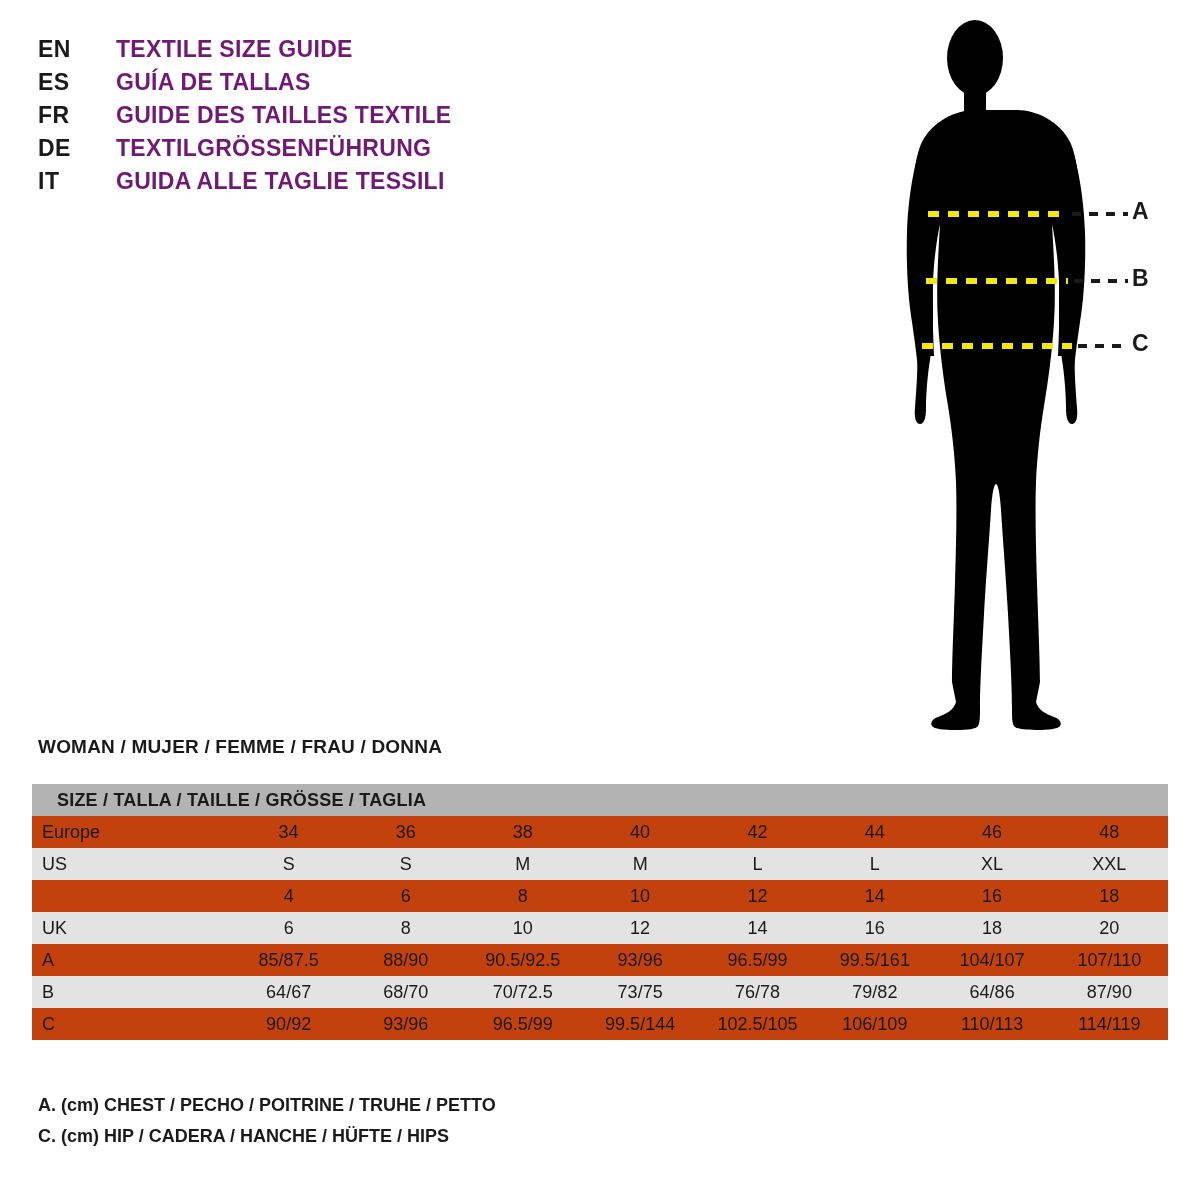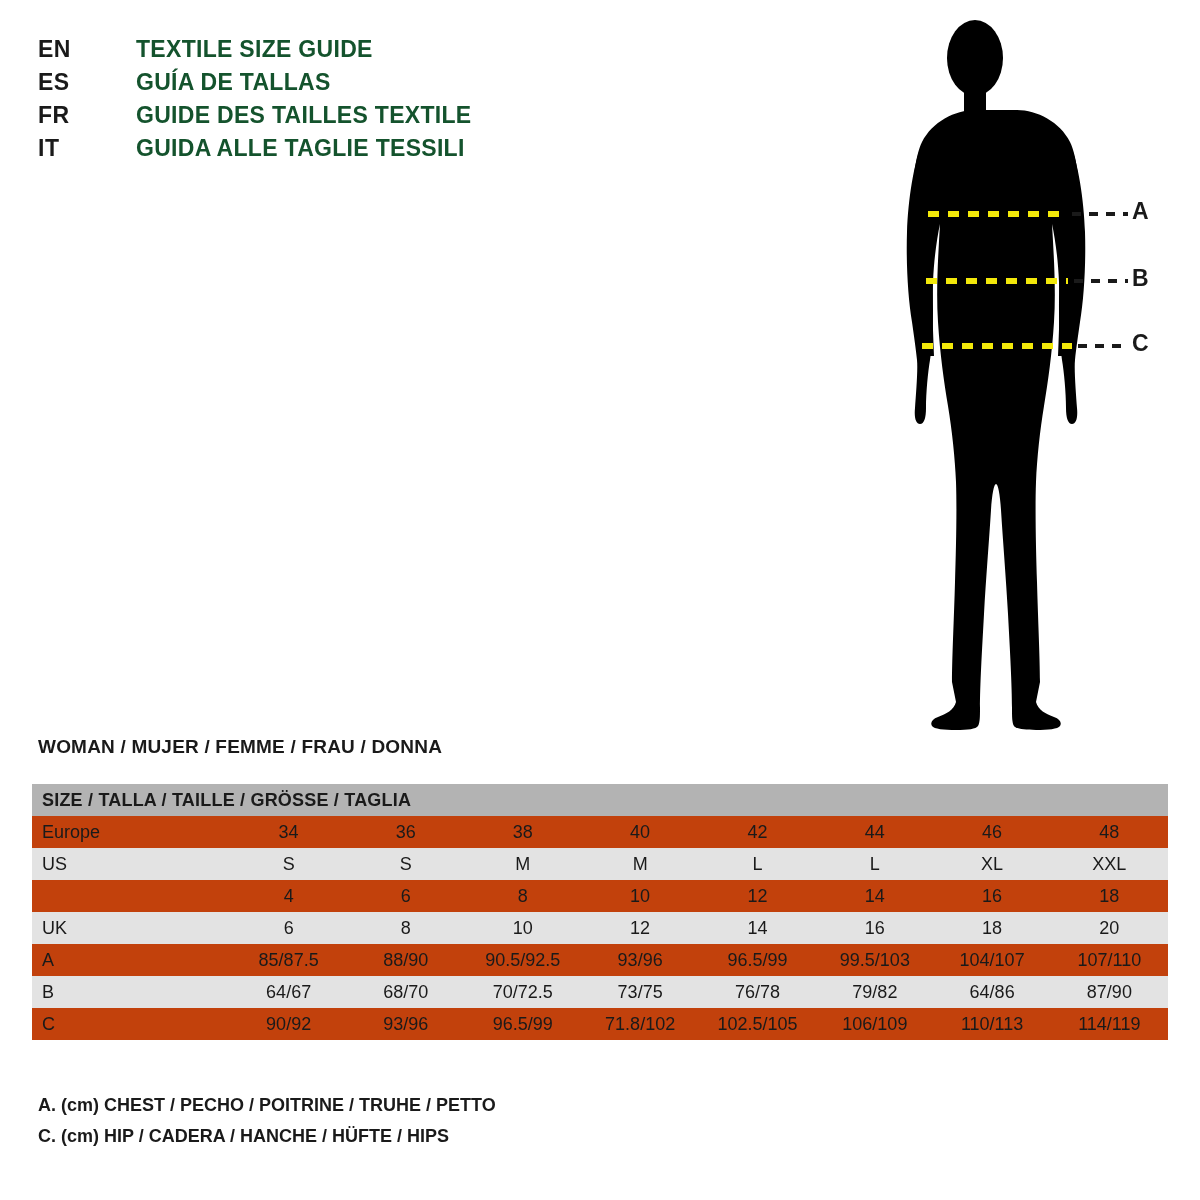--- a/index.html
+++ b/index.html
@@ -32,23 +32,22 @@
     width: 78px;
     font-size: 23px;
     font-weight: bold;
     letter-spacing: 0.5px;
     color: #1a1a1a;
   }
   .lang-title {
     font-size: 23px;
     font-weight: bold;
     letter-spacing: 0.3px;
-    color: #14532d;
+    color: #701a75;
     white-space: nowrap;
-    margin-left: 20px;
   }
 
   
   .figure-area {
     position: absolute;
     left: 860px;
     top: 10px;
     width: 330px;
     height: 740px;
   }
@@ -90,21 +89,21 @@
   .size-table td, .size-table th {
     padding: 0;
     height: 32px;
     text-align: center;
     font-weight: normal;
     color: #1a1a1a;
     vertical-align: middle;
   }
   .size-table th.head-cell {
     text-align: left;
-    padding-left: 10px;
+    padding-left: 25px;
     font-weight: bold;
     font-size: 18px;
     letter-spacing: 0.2px;
   }
   .row-head {
     background: #b3b3b3;
   }
   .row-alt-light { background: #c2410c; }
   .row-alt-dark  { background: #e3e3e3; }
   .label-cell {
@@ -137,20 +136,24 @@
     <span class="lang-code">EN</span>
     <span class="lang-title">TEXTILE SIZE GUIDE</span>
   </div>
   <div class="lang-row">
     <span class="lang-code">ES</span>
     <span class="lang-title">GUÍA DE TALLAS</span>
   </div>
   <div class="lang-row">
     <span class="lang-code">FR</span>
     <span class="lang-title">GUIDE DES TAILLES TEXTILE</span>
+  </div>
+  <div class="lang-row">
+    <span class="lang-code">DE</span>
+    <span class="lang-title">TEXTILGRÖSSENFÜHRUNG</span>
   </div>
   <div class="lang-row">
     <span class="lang-code">IT</span>
     <span class="lang-title">GUIDA ALLE TAGLIE TESSILI</span>
   </div>
 </div>
 
 <div class="figure-area">
   <svg class="figure-svg" width="330" height="740" viewBox="0 0 330 740">
 
@@ -284,21 +287,21 @@
       <td class="val-cell">20</td>
     </tr>
 
     <tr class="row-alt-light">
       <td class="label-cell">A</td>
       <td class="val-cell">85/87.5</td>
       <td class="val-cell">88/90</td>
       <td class="val-cell">90.5/92.5</td>
       <td class="val-cell">93/96</td>
       <td class="val-cell">96.5/99</td>
-      <td class="val-cell">99.5/103</td>
+      <td class="val-cell">99.5/161</td>
       <td class="val-cell">104/107</td>
       <td class="val-cell">107/110</td>
     </tr>
 
     <tr class="row-alt-dark">
       <td class="label-cell">B</td>
       <td class="val-cell">64/67</td>
       <td class="val-cell">68/70</td>
       <td class="val-cell">70/72.5</td>
       <td class="val-cell">73/75</td>
@@ -306,21 +309,21 @@
       <td class="val-cell">79/82</td>
       <td class="val-cell">64/86</td>
       <td class="val-cell">87/90</td>
     </tr>
 
     <tr class="row-alt-light">
       <td class="label-cell">C</td>
       <td class="val-cell">90/92</td>
       <td class="val-cell">93/96</td>
       <td class="val-cell">96.5/99</td>
-      <td class="val-cell">71.8/102</td>
+      <td class="val-cell">99.5/144</td>
       <td class="val-cell">102.5/105</td>
       <td class="val-cell">106/109</td>
       <td class="val-cell">110/113</td>
       <td class="val-cell">114/119</td>
     </tr>
   </tbody>
 </table>
 
 <div class="footnotes">
   <div class="footnote">A. (cm) CHEST / PECHO / POITRINE / TRUHE / PETTO</div>

